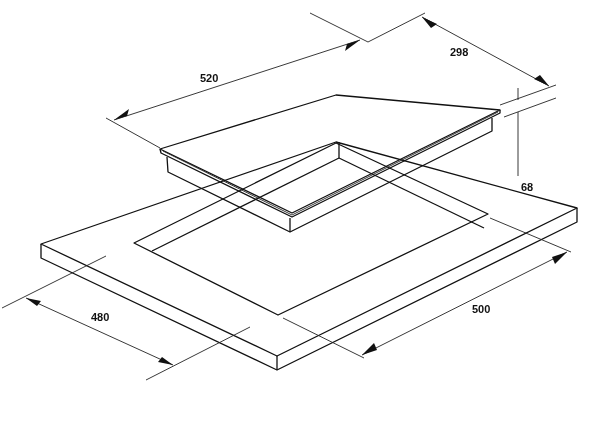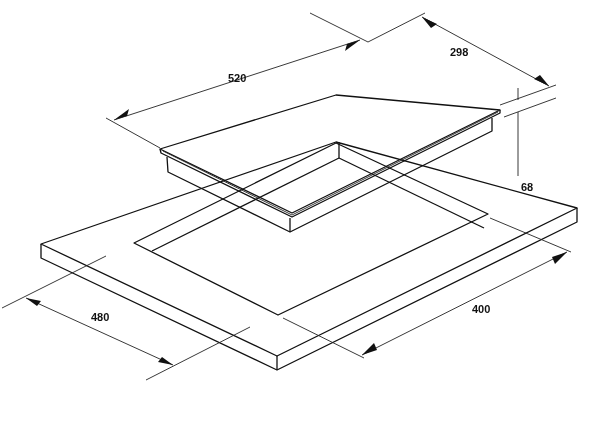--- a/index.html
+++ b/index.html
@@ -73,17 +73,17 @@
 
   <g>
     <line class="dim" x1="2" y1="308" x2="106" y2="256"></line>
     <line class="dim" x1="146" y1="380" x2="250" y2="327"></line>
     <line class="dim" x1="26" y1="298" x2="173" y2="365"></line>
     <polygon class="arrow" points="26,298 41,301 37,306"></polygon>
     <polygon class="arrow" points="173,365 158,362 162,357"></polygon>
   </g>
 </svg>
 
-<div class="lbl" style="left:228px; top:72px;">520</div>
+<div class="lbl" style="left:200px; top:72px;">520</div>
 <div class="lbl" style="left:450px; top:46px;">298</div>
 <div class="lbl" style="left:521px; top:137px;margin-top:44px;">68</div>
-<div class="lbl" style="left:472px; top:303px;">400</div>
+<div class="lbl" style="left:472px; top:303px;">500</div>
 <div class="lbl" style="left:91px; top:311px;">480</div>
 
 </body></html>

